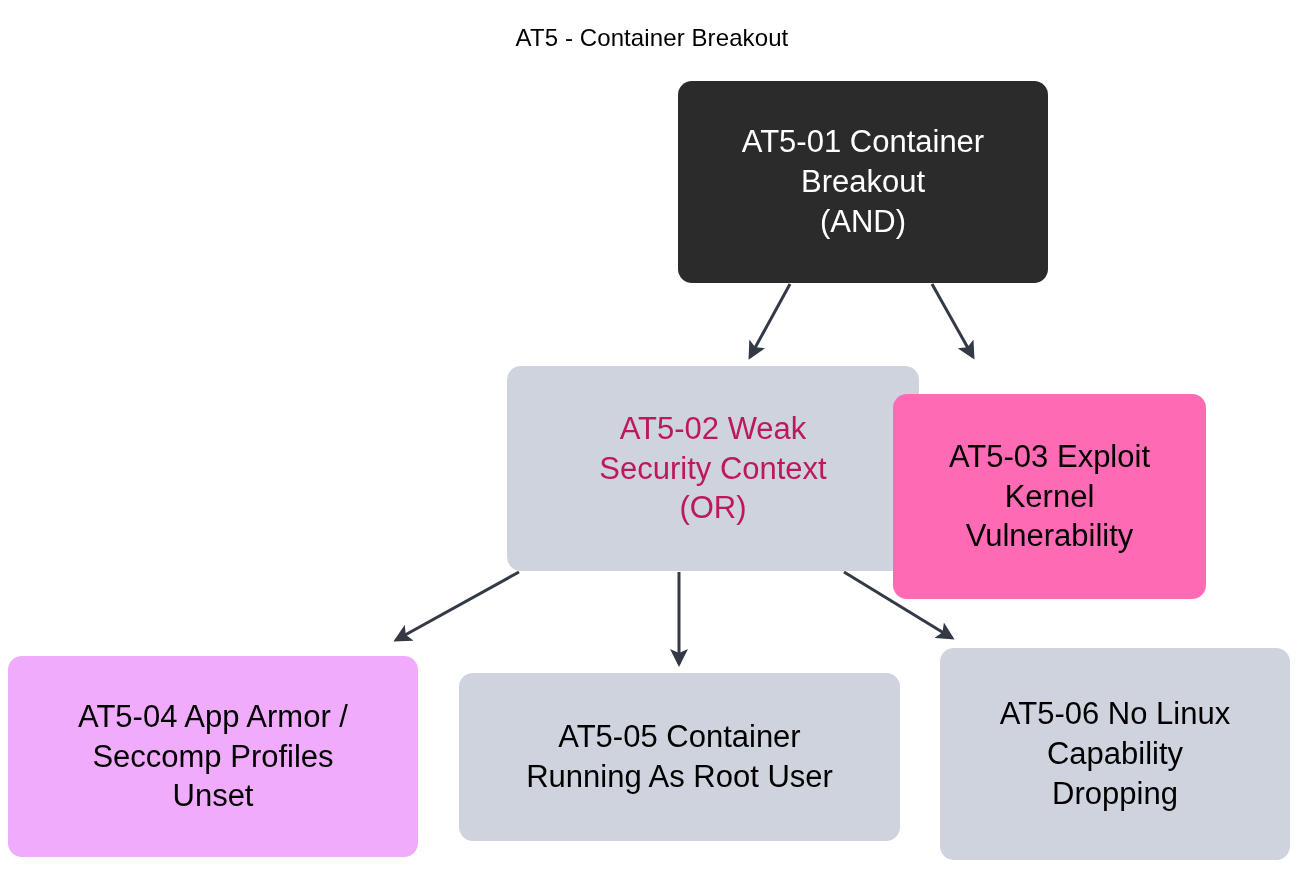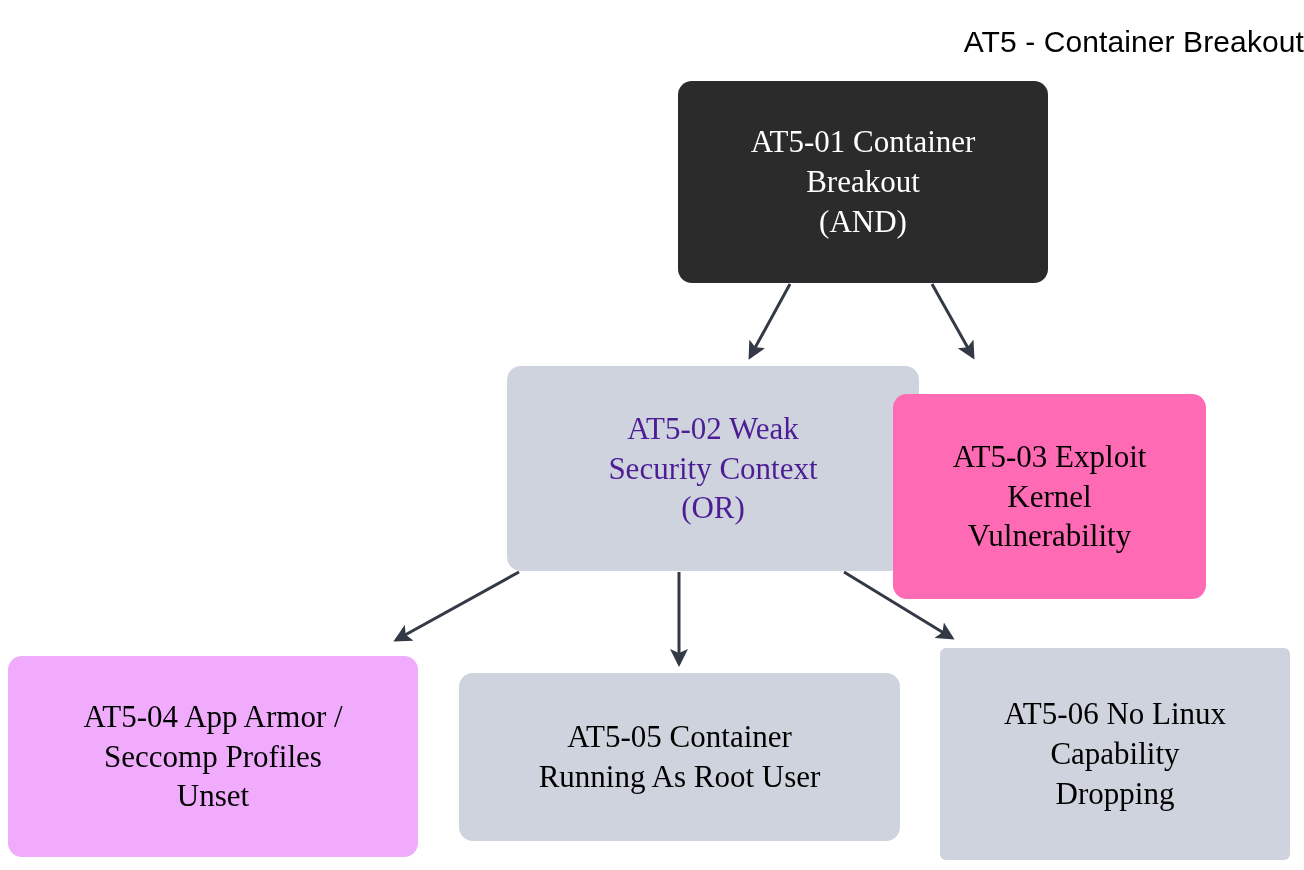--- a/index.html
+++ b/index.html
@@ -37,37 +37,36 @@
     position: absolute;
     box-sizing: border-box;
     border-radius: 14px;
     display: flex;
     align-items: center;
     justify-content: center;
     text-align: center;
     line-height: 1.28;
     white-space: pre-line;
     padding: 4px 23px;
-    font-family: Liberation Serif, serif;
   }
 
   .node-label {
     display: block;
     width: 100%;
     white-space: pre-line;
   }
 
   .diagram-title {
     position: absolute;
     left: 0;
     top: 24px;
     width: 1304px;
-    text-align: right;
+    text-align: center;
     color: #000000;
-    font-size: 30px;
+    font-size: 24px;
     line-height: 1.2;
     letter-spacing: 0.1px;
   }
   
   .diagram-title > span {
     position: relative;
     left: 0px;
   }
 </style>
 </head>
@@ -91,29 +90,29 @@
         <line x1="519" y1="572" x2="396" y2="640" stroke="#333a45" stroke-width="3" marker-end="url(#arrowhead)"></line>
         <line x1="679" y1="572" x2="679" y2="664" stroke="#333a45" stroke-width="3" marker-end="url(#arrowhead)"></line>
         <line x1="844" y1="572" x2="952" y2="638" stroke="#333a45" stroke-width="3" marker-end="url(#arrowhead)"></line>
       </g>
   </svg>
 
   <div id="nodes-group">
       <div class="node node-root" style="left: 678px; top: 81px; width: 370px; height: 202px; background: rgb(43, 43, 43); color: rgb(255, 255, 255); font-size: 31px;"><span class="node-label">AT5-01 Container
 Breakout
 (AND)</span></div>
-      <div class="node node-default" style="left: 507px; top: 366px; width: 412px; height: 205px; background: rgb(206, 211, 221); color: #4c1d95; font-size: 31px;"><span class="node-label">AT5-02 Weak
+      <div class="node node-default" style="left: 507px; top: 366px; width: 412px; height: 205px; background: rgb(206, 211, 221); color: #be185d; font-size: 31px;"><span class="node-label">AT5-02 Weak
 Security Context
 (OR)</span></div>
       <div class="node node-highlight" style="left: 893px; top: 366px; width: 313px; height: 205px; background: rgb(255, 106, 180); color: rgb(0, 0, 0); font-size: 31px; margin-top: 28px;"><span class="node-label">AT5-03 Exploit
 Kernel
 Vulnerability</span></div>
       <div class="node node-default" style="left: 8px; top: 656px; width: 410px; height: 201px; background: #f0abfc; color: rgb(0, 0, 0); font-size: 31px;"><span class="node-label">AT5-04 App Armor /
 Seccomp Profiles
 Unset</span></div>
       <div class="node node-default" style="left: 459px; top: 673px; width: 441px; height: 168px; background: rgb(206, 211, 221); color: rgb(0, 0, 0); font-size: 31px;"><span class="node-label">AT5-05 Container
 Running As Root User</span></div>
-      <div class="node node-default" style="left: 940px; top: 648px; width: 350px; height: 212px; background: rgb(206, 211, 221); color: rgb(0, 0, 0); font-size: 31px; border-radius: 6px;"><span class="node-label">AT5-06 No Linux
+      <div class="node node-default" style="left: 940px; top: 648px; width: 350px; height: 212px; background: rgb(206, 211, 221); color: rgb(0, 0, 0); font-size: 31px;"><span class="node-label">AT5-06 No Linux
 Capability
 Dropping</span></div>
     </div>
 
 </div>
 
 </body></html>

